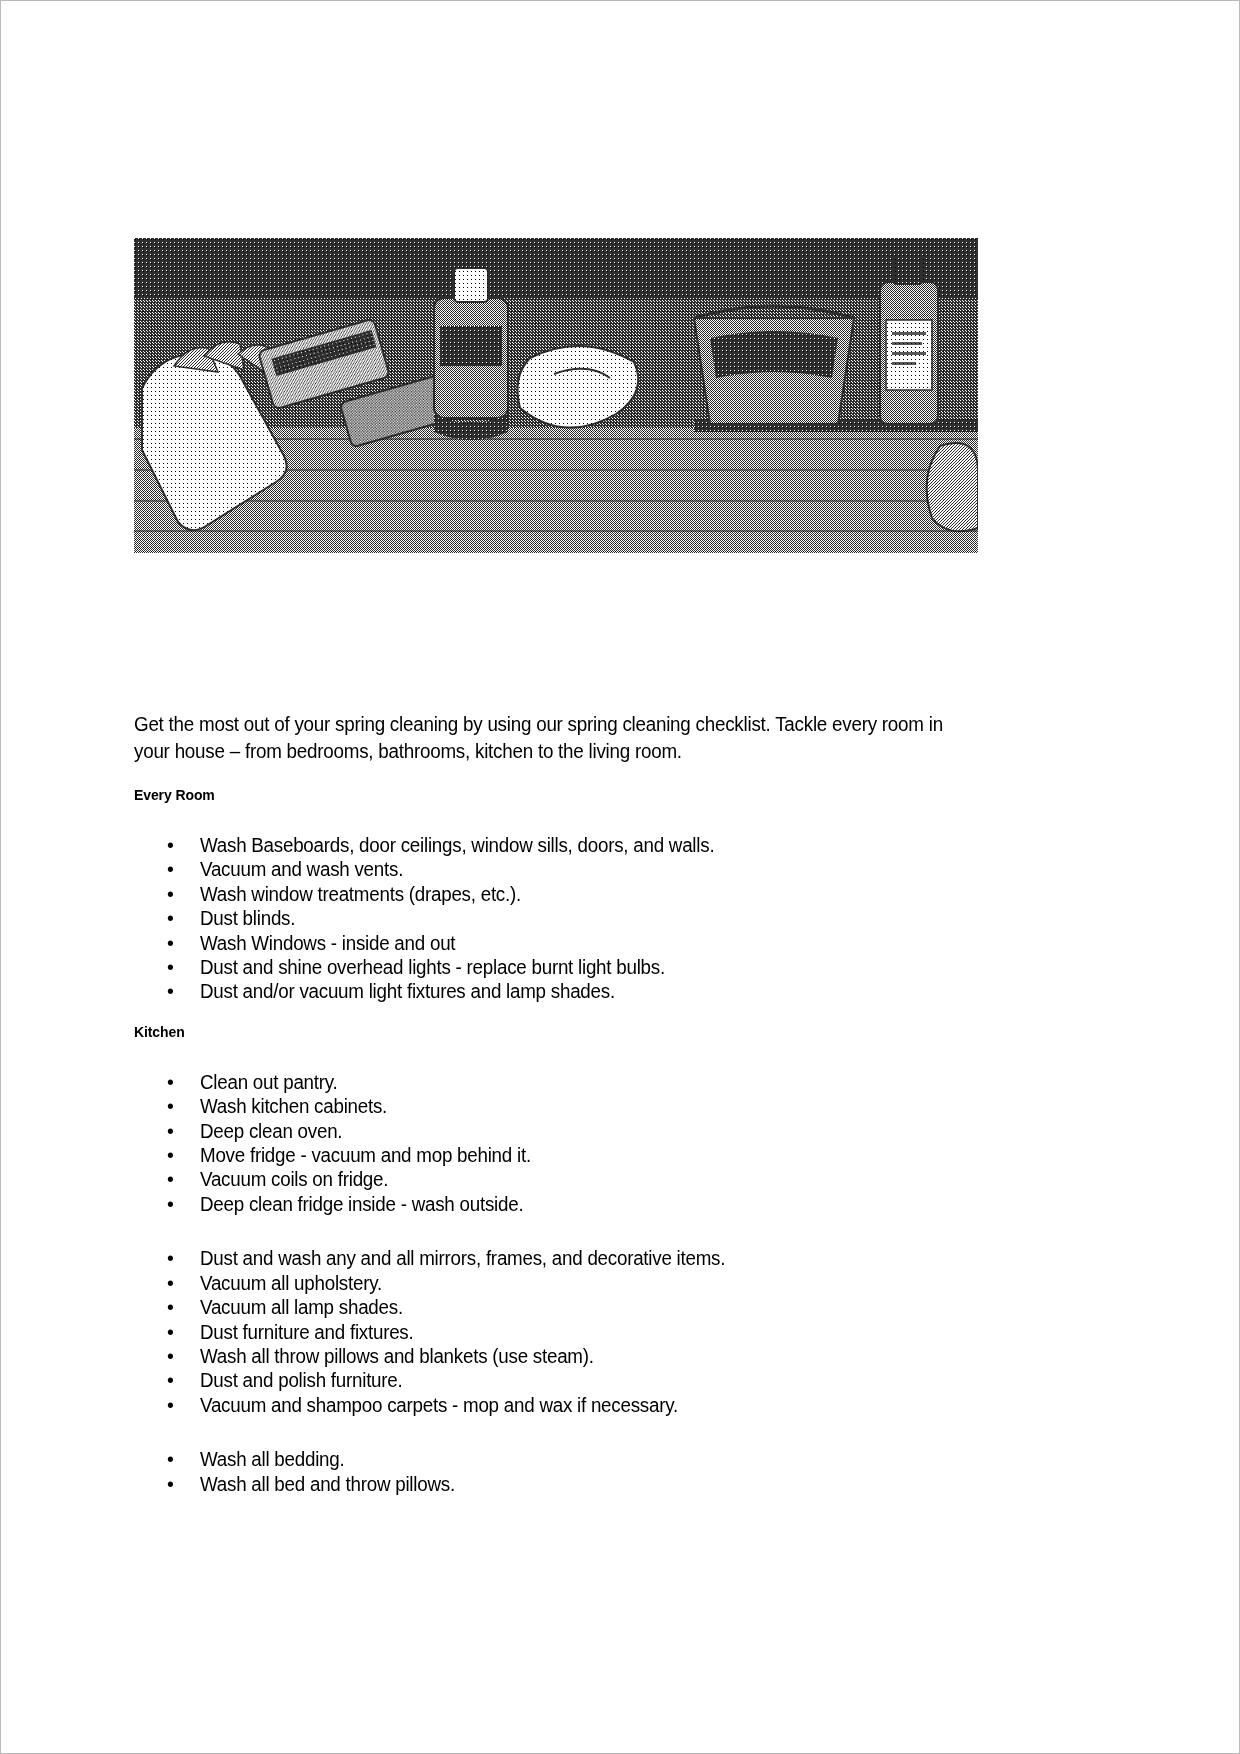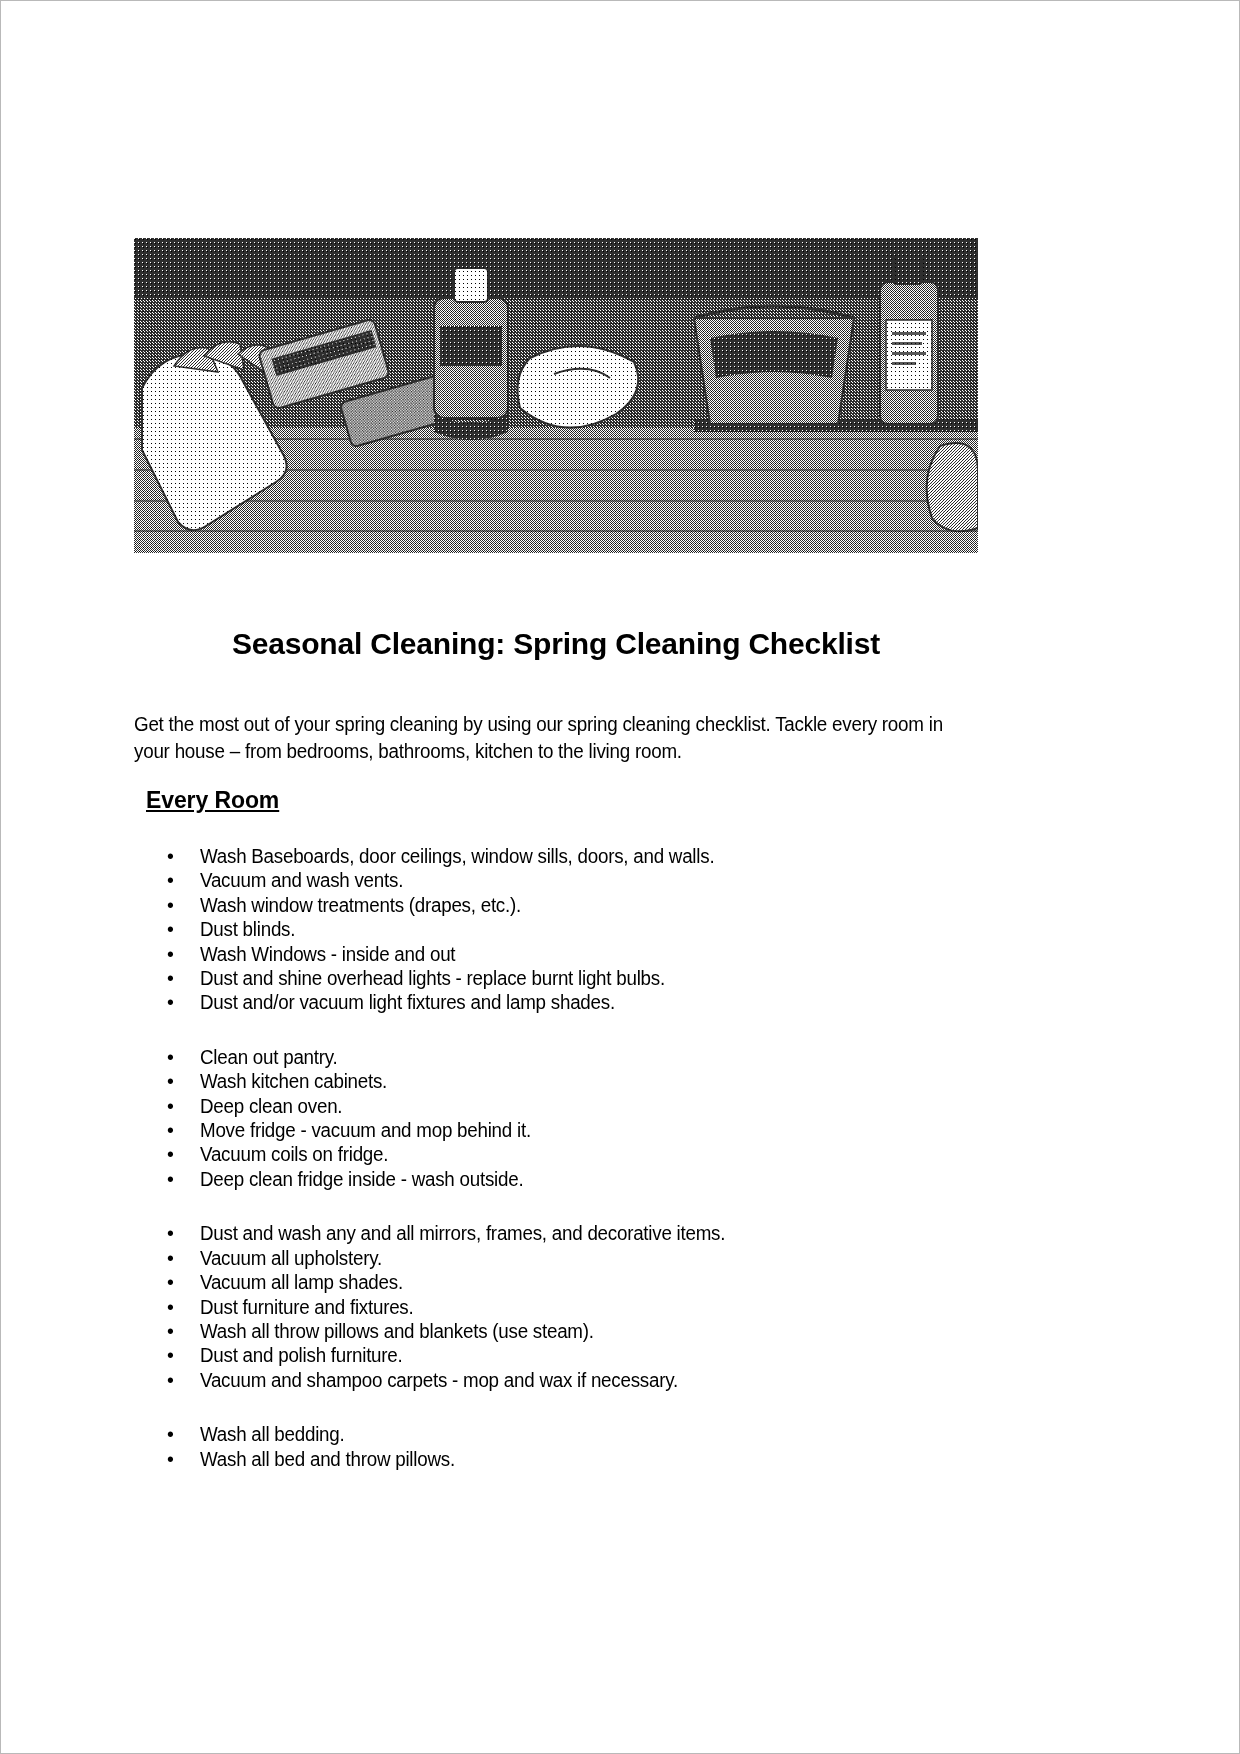--- a/index.html
+++ b/index.html
@@ -105,26 +105,25 @@
   .intro {
     font-family: "Liberation Sans", sans-serif;
     font-size: 19.5px;
     line-height: 27px;
     margin: 0 0 22px 0;
     letter-spacing: -0.25px;
     transform: scaleX(0.965);
     transform-origin: left top;
   }
   .sect-head {
-    font-size: 23px;
+    font-size: 14px;
     font-weight: 700;
     letter-spacing: -0.1px;
-    margin: 12px;
+    margin: 0;
     padding: 0;
-    text-decoration: underline;
   }
   ul.items {
     list-style: none;
     margin: 30px 0 0 0;
     padding: 0;
   }
   ul.items li {
     position: relative;
     font-size: 19.5px;
     line-height: 24.4px;
@@ -246,40 +245,40 @@
       </g>
 
       <g>
         <path d="M806 208 q38 -12 38 26 l0 56 q-30 10 -46 -10 q-14 -40 8 -72 z" fill="url(#dith1)" stroke="#000" stroke-width="2"></path>
       </g>
 
       <rect x="0" y="0" width="844" height="315" fill="url(#dithlite)" opacity="0.18"></rect>
     </svg>
   </div>
 
-  <div class="doc-title">Seasonal Cleaning: Spring Cleaning Checklist</div>
 
   <div class="content">
 
     <p class="intro">Get the most out of your spring cleaning by using our spring cleaning checklist. Tackle every room in your house – from bedrooms, bathrooms, kitchen to the living room.</p>
 
     <div class="section">
       <div class="sect-head">Every Room</div>
       <ul class="items">
         <li><span class="bullet">•</span><span class="txt">Wash Baseboards, door ceilings, window sills, doors, and walls.</span></li>
         <li><span class="bullet">•</span><span class="txt">Vacuum and wash vents.</span></li>
         <li><span class="bullet">•</span><span class="txt">Wash window treatments (drapes, etc.).</span></li>
         <li><span class="bullet">•</span><span class="txt">Dust blinds.</span></li>
         <li><span class="bullet">•</span><span class="txt">Wash Windows - inside and out</span></li>
         <li><span class="bullet">•</span><span class="txt">Dust and shine overhead lights - replace burnt light bulbs.</span></li>
         <li><span class="bullet">•</span><span class="txt">Dust and/or vacuum light fixtures and lamp shades.</span></li>
       </ul>
     </div>
 
     <div class="section">
+      <div class="sect-head">Kitchen</div>
       <ul class="items">
         <li><span class="bullet">•</span><span class="txt">Clean out pantry.</span></li>
         <li><span class="bullet">•</span><span class="txt">Wash kitchen cabinets.</span></li>
         <li><span class="bullet">•</span><span class="txt">Deep clean oven.</span></li>
         <li><span class="bullet">•</span><span class="txt">Move fridge - vacuum and mop behind it.</span></li>
         <li><span class="bullet">•</span><span class="txt">Vacuum coils on fridge.</span></li>
         <li><span class="bullet">•</span><span class="txt">Deep clean fridge inside - wash outside.</span></li>
       </ul>
     </div>
 

